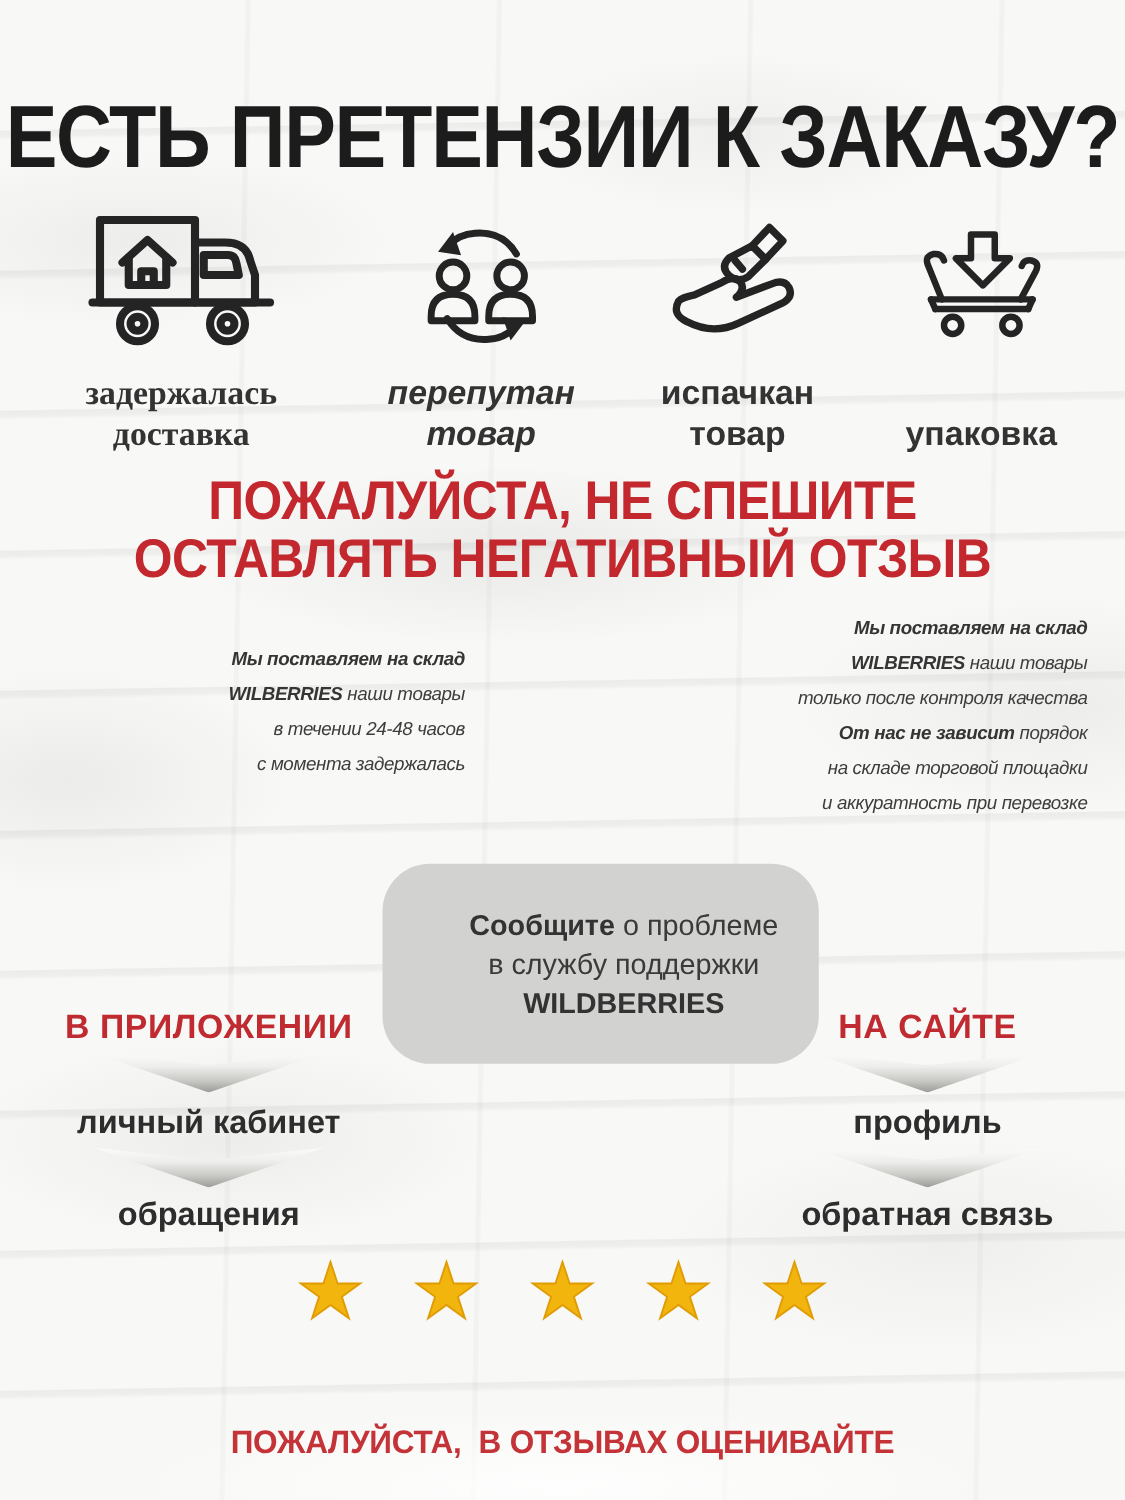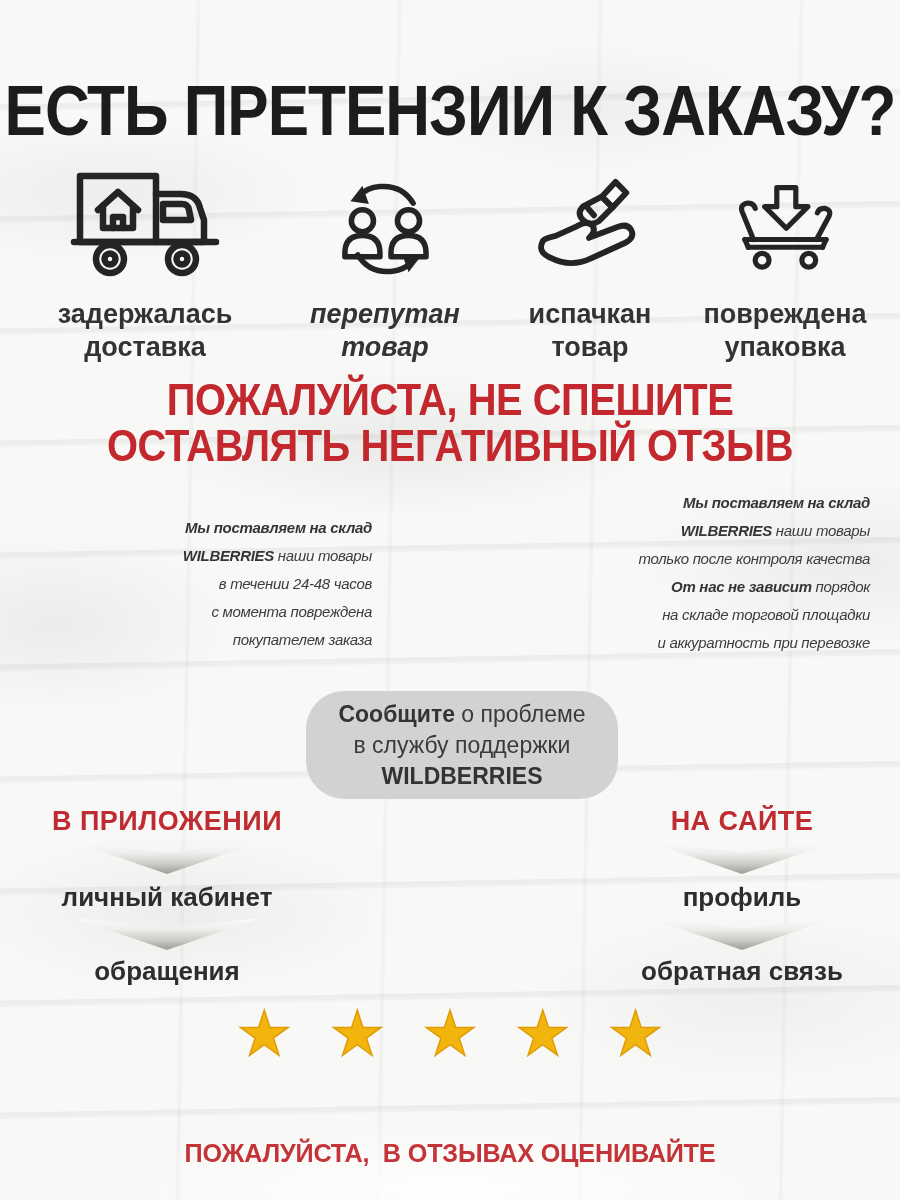--- a/index.html
+++ b/index.html
@@ -25,34 +25,34 @@
   .title{
     top:70px;left:0;width:100%;margin:0;text-align:center;
     font-size:62px;font-weight:bold;color:#1c1c1c;white-space:nowrap;
     letter-spacing:-1px;transform:scale(1.0,1.14);transform-origin:50% 0;
   }
 
   .issue{top:168px;width:230px;text-align:center;}
   .issue .icon-box{height:114px;display:flex;align-items:flex-end;justify-content:center;}
   .issue .icon-box svg{stroke:#242424;fill:none;stroke-linecap:round;stroke-linejoin:round;}
   .issue .label{margin-top:16px;font-size:27px;line-height:33px;font-weight:bold;color:#333;}
-  .issue1{left:30px;} .issue2{left:270px;font-style:italic;} .issue3{left:475px;} .issue4{left:670px;}
+  .issue1{left:30px;font-family:Liberation Serif, serif;} .issue2{left:270px;font-style:italic;} .issue3{left:475px;} .issue4{left:670px;}
 
   .warning{top:378px;left:0;width:100%;text-align:center;color:#c2282e;
     font-size:42px;line-height:44px;font-weight:bold;letter-spacing:-0.5px;
     transform:scale(0.95,1.04);transform-origin:50% 0;}
 
   .info{font-size:15px;line-height:28px;letter-spacing:-0.3px;color:#3d3d3d;text-align:right;font-style:italic;}
   .info b{color:#353535;}
   .info-left{left:38px;top:514px;width:334px;}
   .info-right{left:520px;top:489px;width:350px;}
 
-  .bubble{left:306px;top:691px;width:312px;height:108px;background:#d2d2d0;
+  .bubble{left:306px;top:691px;width:312px;height:160px;background:#d2d2d0;
     border-radius:38px;display:flex;flex-direction:column;justify-content:center;
-    text-align:center;font-size:23px;line-height:31px;color:#3a3a3a;}
+    text-align:center;font-size:23px;line-height:31px;color:#3a3a3a;padding-left:37px;}
   .bubble b{color:#333;}
 
   .path-col{top:806px;width:260px;height:180px;text-align:center;}
   .path-app{left:37px;} .path-site{left:612px;}
   .path-heading{position:absolute;top:0;width:100%;font-size:27px;font-weight:bold;color:#bf2b31;letter-spacing:0.5px;}
   .chevron{position:absolute;left:50%;width:186px;height:32px;margin-left:-93px;
     background:linear-gradient(180deg,#fbfbfa 0%,#eeeeec 35%,#c9c9c6 70%,#9b9b97 100%);
     clip-path:polygon(0 0,50% 32%,100% 0,50% 100%);}
   .chev1{top:36px;} .chev2{top:112px;}
   .path-step{position:absolute;width:100%;font-size:26px;font-weight:bold;color:#2d2d2d;}
@@ -136,36 +136,35 @@
         <path d="M20 73 L106 73"></path>
         <path d="M16 64 L20 73"></path>
         <path d="M110 64 L106 73"></path>
         <path d="M26 64 L13 32 Q10 24 18 22 Q26 21 28 28"></path>
         <path d="M99 64 L113 38 Q117 30 109 28 Q102 27 100 33"></path>
         <circle cx="36" cy="88" r="8"></circle>
         <circle cx="90" cy="88" r="8"></circle>
       </svg>
     </div>
     <div class="label">
-      <span>повреждена</span><br>
+      <br>
       <span>упаковка</span>
     </div>
   </div>
 
   <div class="abs warning">
     <div>ПОЖАЛУЙСТА, НЕ СПЕШИТЕ</div>
     <div>ОСТАВЛЯТЬ НЕГАТИВНЫЙ ОТЗЫВ</div>
   </div>
 
   <div class="abs info info-left">
     <div><b>Мы поставляем на склад</b></div>
     <div><b>WILBERRIES</b><span> наши товары</span></div>
     <div>в течении 24-48 часов</div>
-    <div>с момента повреждена</div>
-    <div>покупателем заказа</div>
+    <div>с момента задержалась</div>
   </div>
 
   <div class="abs info info-right">
     <div><b>Мы поставляем на склад</b></div>
     <div><b>WILBERRIES</b><span> наши товары</span></div>
     <div>только после контроля качества</div>
     <div><b>От нас не зависит</b><span> порядок</span></div>
     <div>на складе торговой площадки</div>
     <div>и аккуратность при перевозке</div>
   </div>

